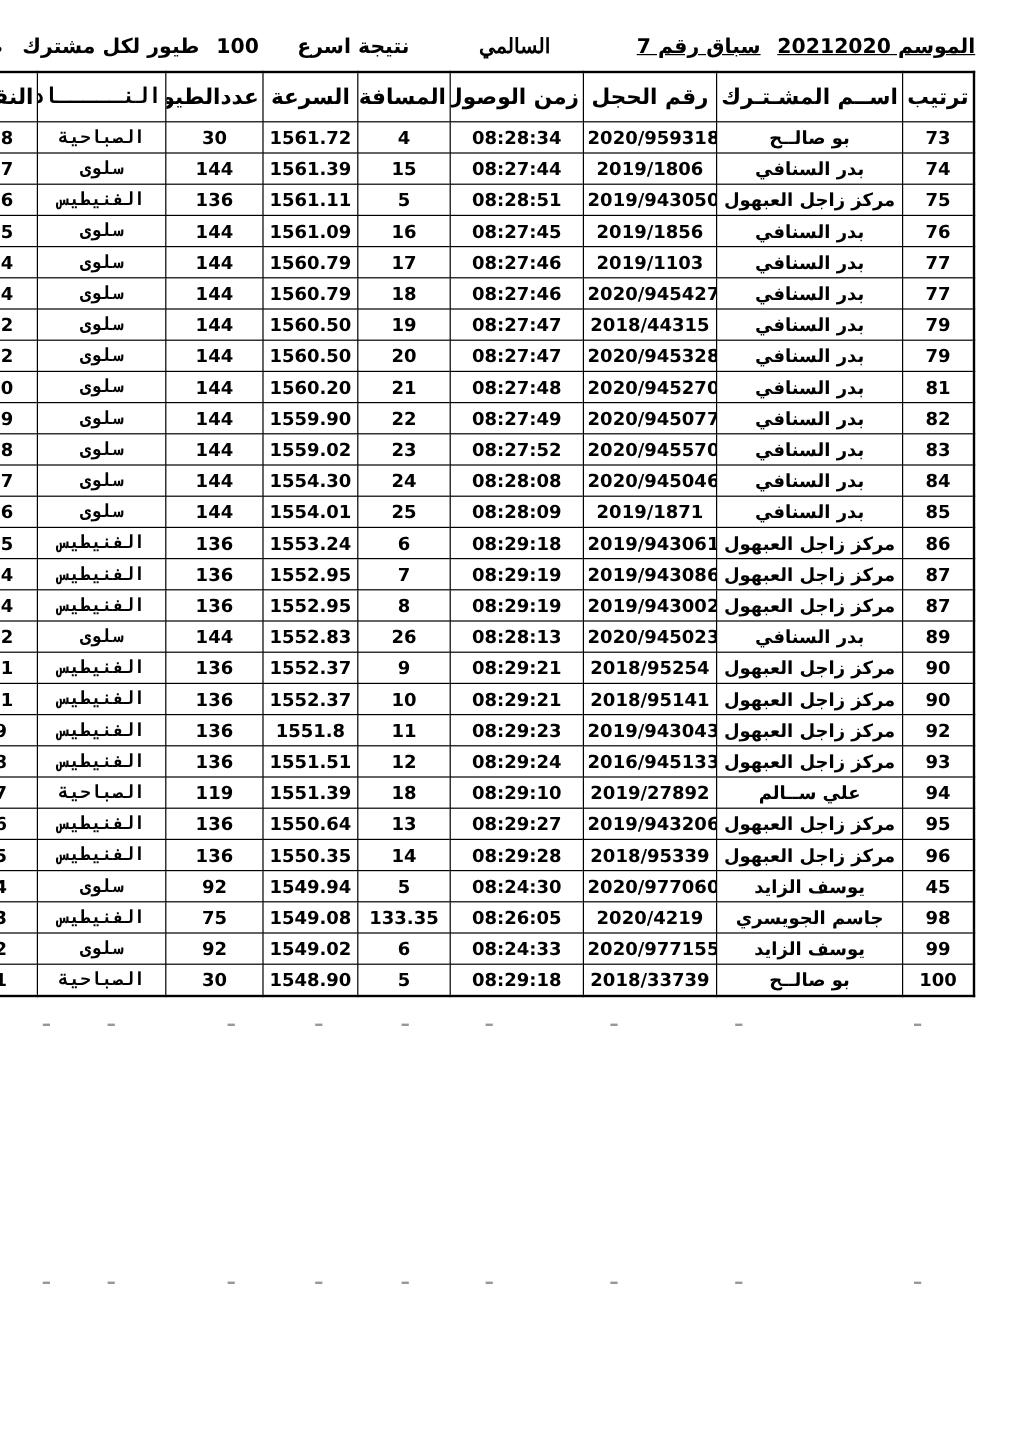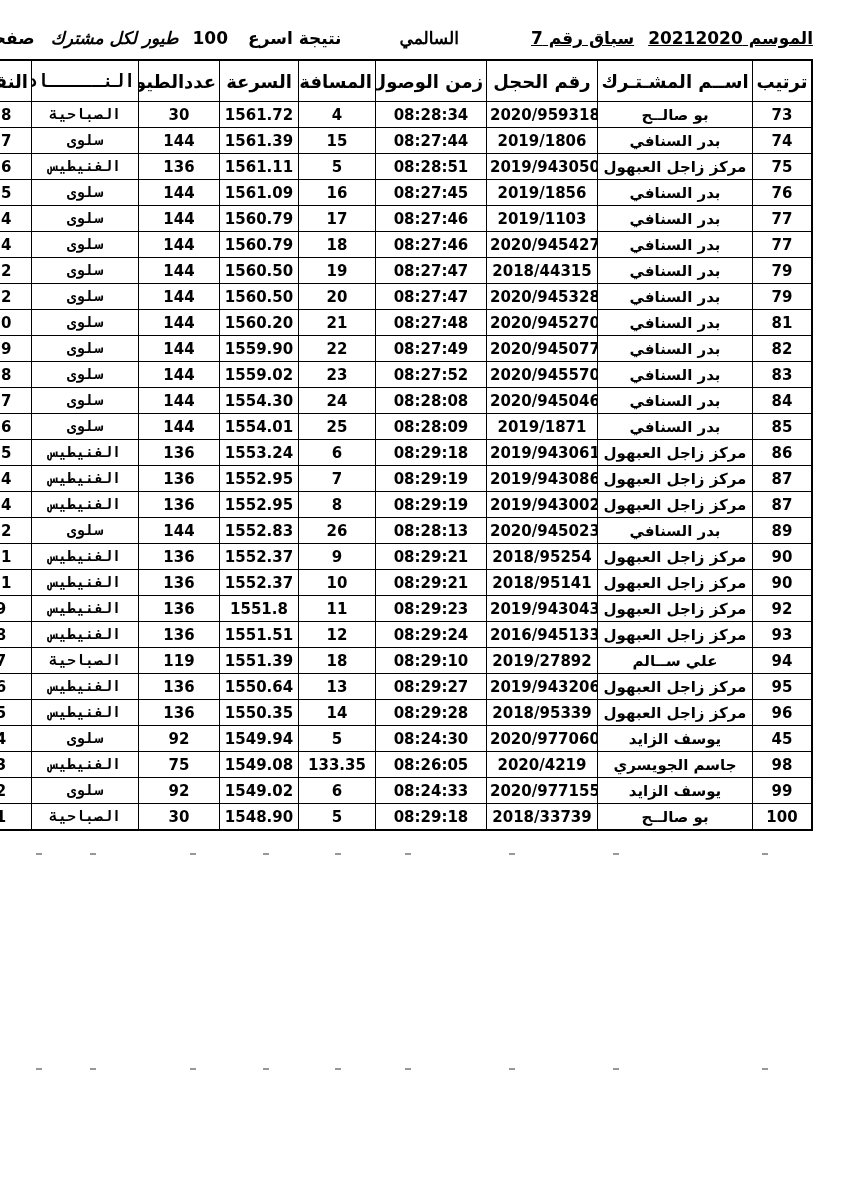--- a/index.html
+++ b/index.html
@@ -27,23 +27,23 @@
     align-items: baseline;
     font-weight: bold;
     font-size: 17px;
     margin-bottom: 10px;
     white-space: nowrap;
   }
   .top-header .seg { display: inline-block; }
   .seg-season   { margin-left: 14px; text-decoration: underline; }
   .seg-race     { margin-left: 72px; text-decoration: underline; }
   .seg-location { margin-left: 58px; font-family: Liberation Serif, serif; }
-  .seg-result   { margin-left: 20px; }
+  .seg-result   { margin-left: 32px; }
   .seg-count    { margin-left: 14px; }
-  .seg-per      { margin-left: 16px; font-style: italic; }
+  .seg-per      { margin-left: 16px; }
   .seg-pagelbl  { margin-left: 14px; }
   
   table.results {
     border-collapse: collapse;
     table-layout: fixed;
     width: 778px;
     direction: rtl;
   }
   table.results th, table.results td {
     border: 1px solid #000;

